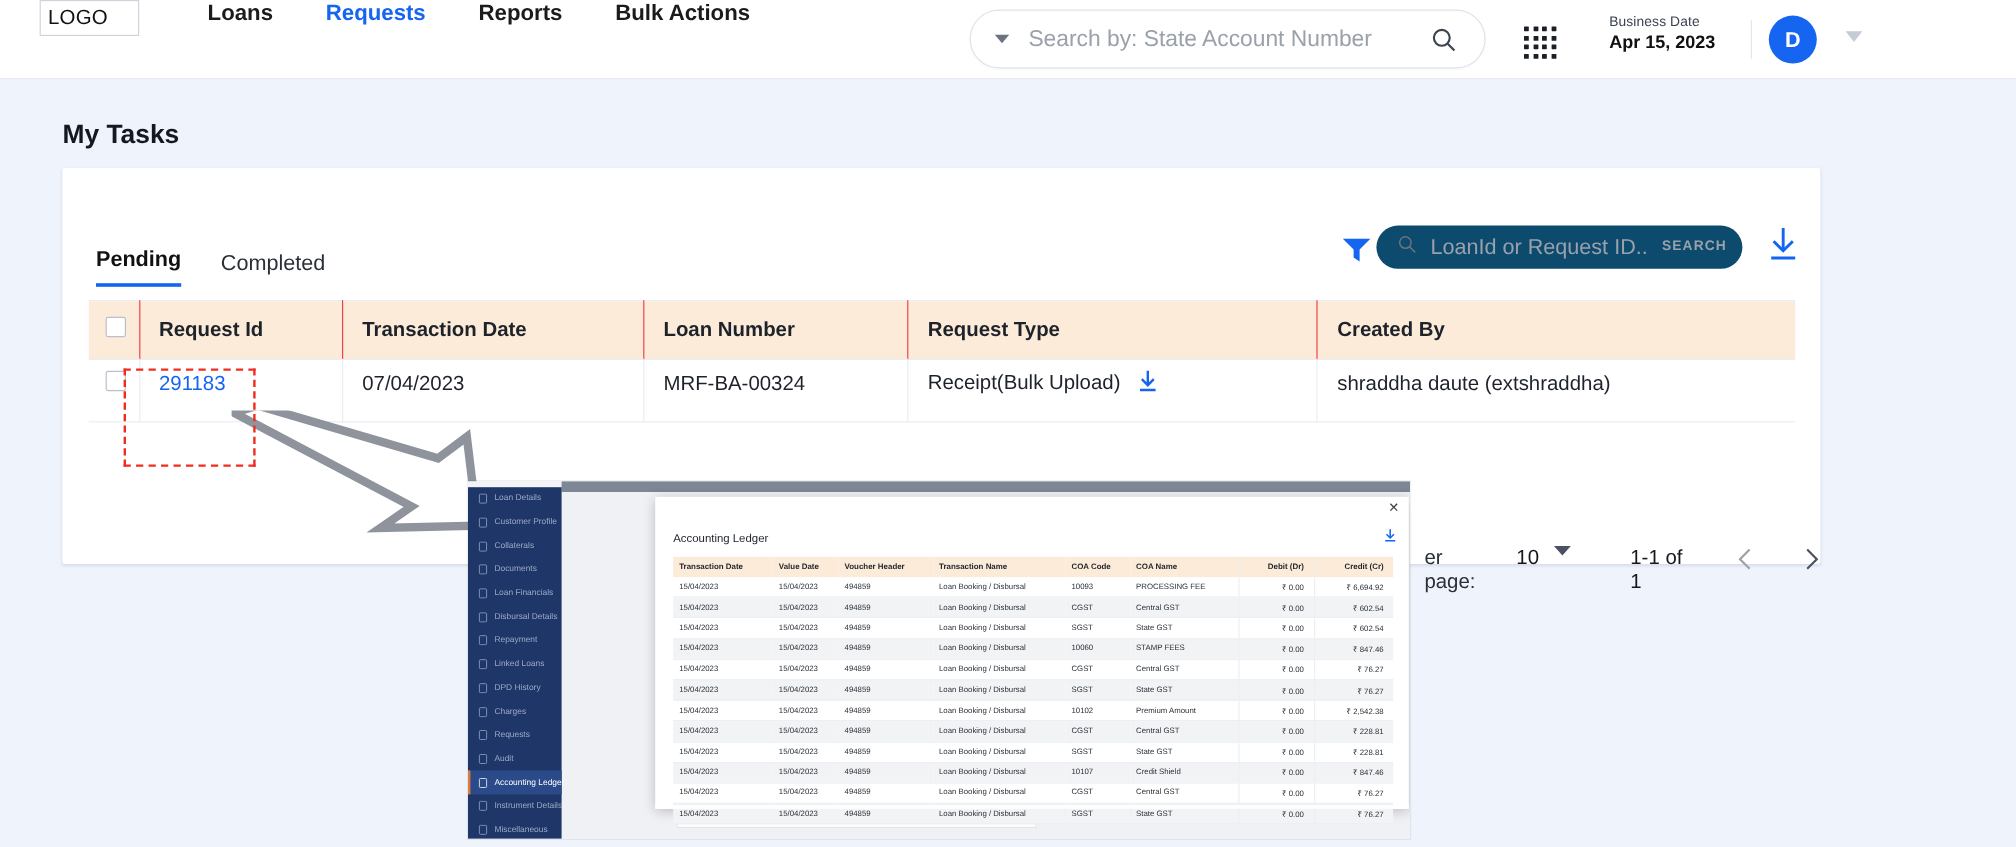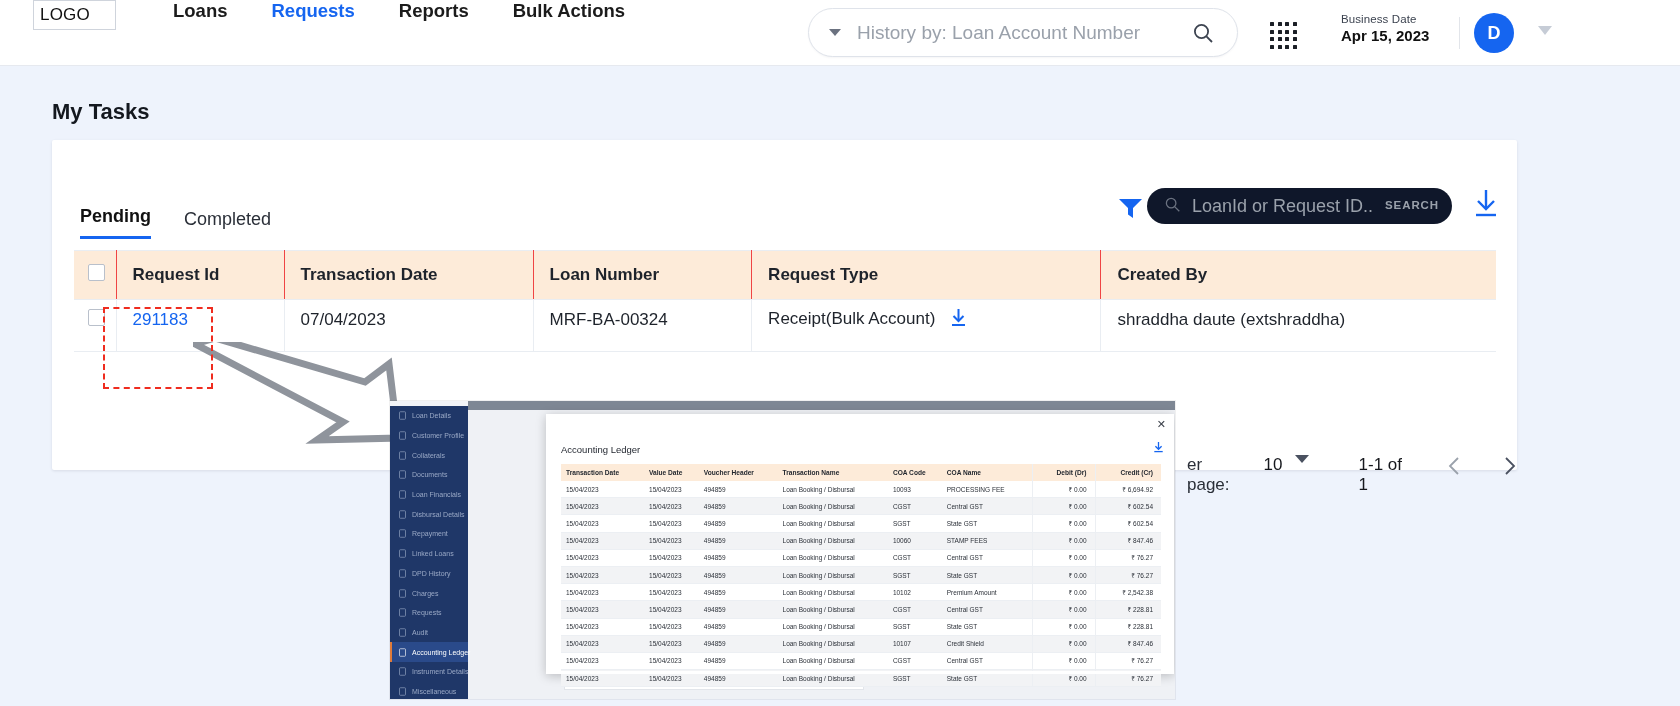--- a/index.html
+++ b/index.html
@@ -78,21 +78,21 @@
     box-shadow: 0 1px 3px rgba(16,24,40,.10);
   }
 
   .tabs { position: absolute; left: 28px; top: 66px; display: flex; gap: 33px; align-items: flex-end; }
   .tab { font-size: 18px; color: #2a2f38; cursor: pointer; padding-bottom: 9px; white-space: nowrap; }
   .tab.active { font-weight: bold; color: #111; border-bottom: 3px solid #1565f0; }
 
   .filter-icon { position: absolute; left: 1066px; top: 57px; cursor: pointer; }
   .grid-search {
     position: absolute; left: 1095px; top: 48px; width: 305px; height: 36px;
-    background: #0f172a; border-radius: 18px; display: flex; align-items: center;
+    background: #0c4a6e; border-radius: 18px; display: flex; align-items: center;
   }
   .gs-mag { margin-left: 17px; }
   .gs-ph { margin-left: 11px; font-size: 18px; color: #9aa1ab; white-space: nowrap; }
   .gs-btn {
     position: absolute; right: 13px; top: 11px;
     font-size: 11.5px; font-weight: bold; letter-spacing: .9px;
     color: #9aa1ab; cursor: pointer;
   }
   .dl-icon { position: absolute; left: 1420px; top: 48px; cursor: pointer; }
 
@@ -202,21 +202,21 @@
   <div class="logo-box">LOGO</div>
   <div class="nav-links">
     <div class="nav-link">Loans</div>
     <div class="nav-link active">Requests</div>
     <div class="nav-link">Reports</div>
     <div class="nav-link">Bulk Actions</div>
   </div>
 
   <div class="search-wrap">
     <div class="caret-down"></div>
-    <div class="search-ph">History by: Loan Account Number</div>
+    <div class="search-ph">Search by: State Account Number</div>
     <span class="search-mag">
       <svg width="24" height="24" viewBox="0 0 24 24" fill="none" stroke="#3c4350" stroke-width="1.8">
         <circle cx="10.5" cy="10.5" r="6.6"></circle>
           <line x1="15.4" y1="15.4" x2="21" y2="21"></line>
       </svg>
     </span>
   </div>
 
   <div class="apps-grid">
     <i></i>
@@ -298,21 +298,21 @@
         <tr>
           <td class="col-chk">
             <span class="chk"></span>
           </td>
           <td>
             <span class="link">291183</span>
           </td>
           <td>07/04/2023</td>
           <td>MRF-BA-00324</td>
           <td>
-            <span>Receipt(Bulk Account)</span>
+            <span>Receipt(Bulk Upload)</span>
             <span class="rowdl">
               <svg width="17" height="19" viewBox="0 0 17 19" fill="none" stroke="#1565f0" stroke-width="2">
                 <line x1="8.5" y1="1" x2="8.5" y2="12"></line>
                   <polyline points="3.5,8 8.5,13 13.5,8"></polyline>
                   <line x1="2" y1="17" x2="15" y2="17"></line>
               </svg>
             </span>
           </td>
           <td>shraddha daute (extshraddha)</td>
         </tr>

